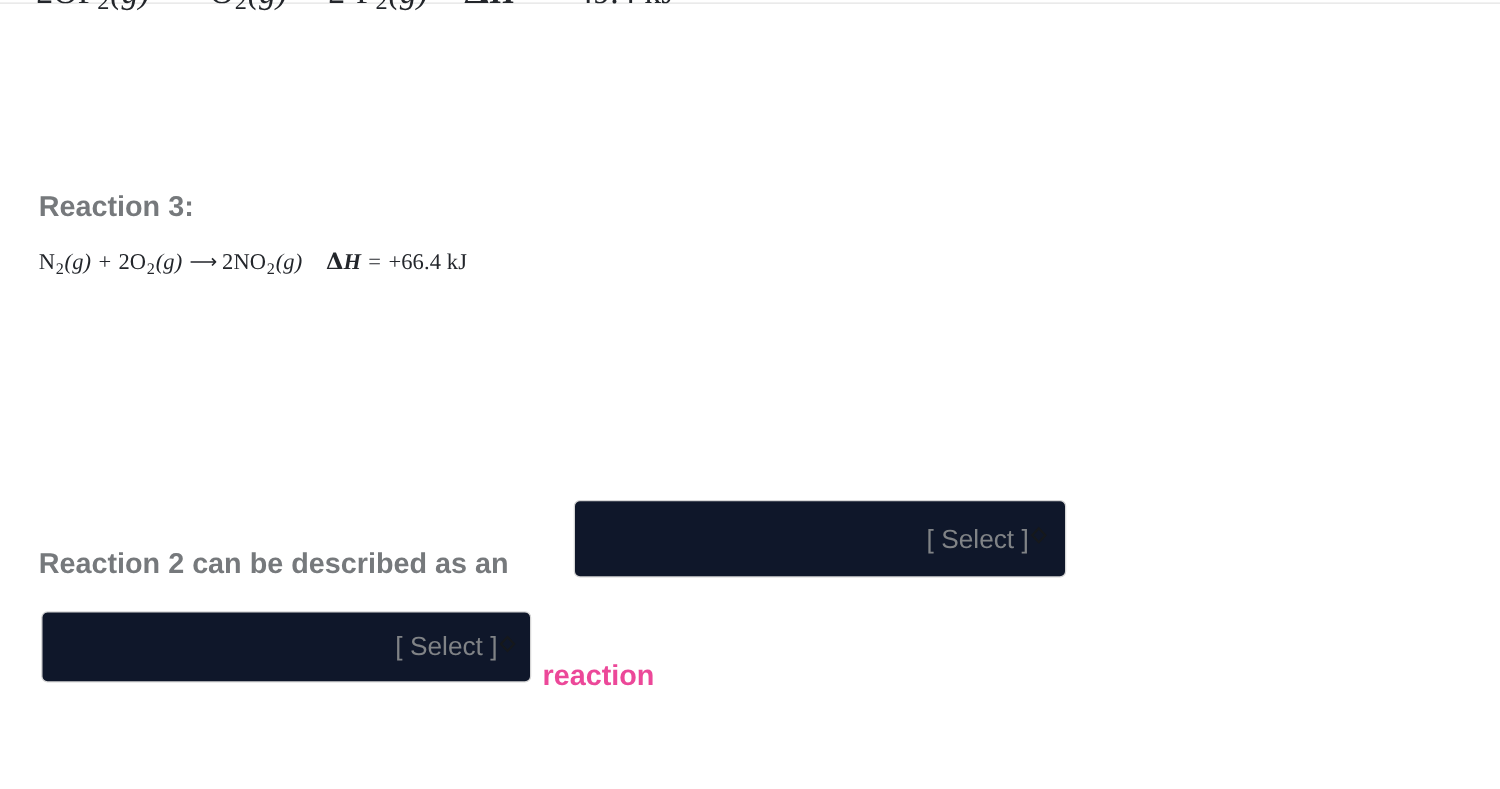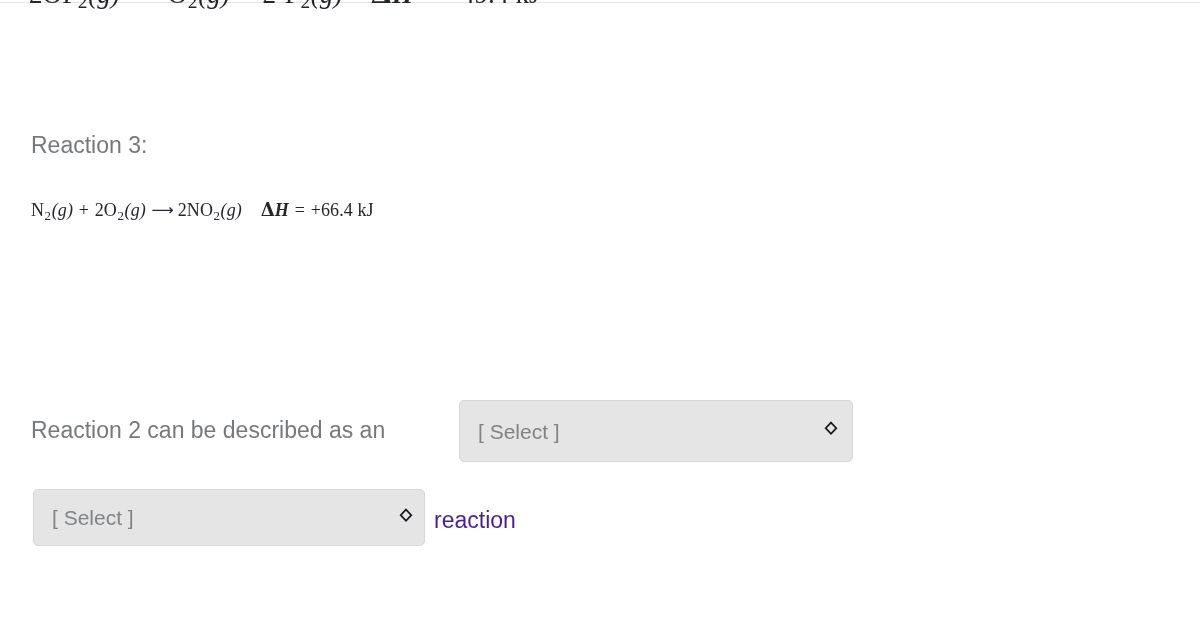--- a/index.html
+++ b/index.html
@@ -77,51 +77,52 @@
     left: 31px;
     top: 199px;
     font-size: 18px;
   }
 
   
   .label {
     position: absolute;
     color: #6b6f73;
     white-space: nowrap;
-    font-weight: 400;
+    font-weight: 700;
+    margin-top: 20px;
   }
   #reaction3-heading {
     left: 31px;
     top: 132px;
     font-size: 23px;
     color: #76797c;
   }
   #prompt-text {
     left: 31px;
     top: 417px;
     font-size: 23px;
     color: #76797c;
   }
   #reaction-word {
     left: 434px;
     top: 507px;
     font-size: 23px;
-    color: #4c1d95;
+    color: #ec4899;
   }
 
   
   .select-box {
     position: absolute;
     box-sizing: border-box;
-    background: #e5e5e5;
+    background: #0f172a;
     border: 1px solid #d6d6d6;
     border-radius: 5px;
     display: flex;
     align-items: center;
-    justify-content: space-between;
+    justify-content: flex-end;
     padding: 0 13px 0 18px;
     cursor: pointer;
   }
   .select-box .value {
     font-size: 21px;
     color: #808386;
     font-family: "Liberation Sans", sans-serif;
     white-space: nowrap;
     line-height: 1;
   }

